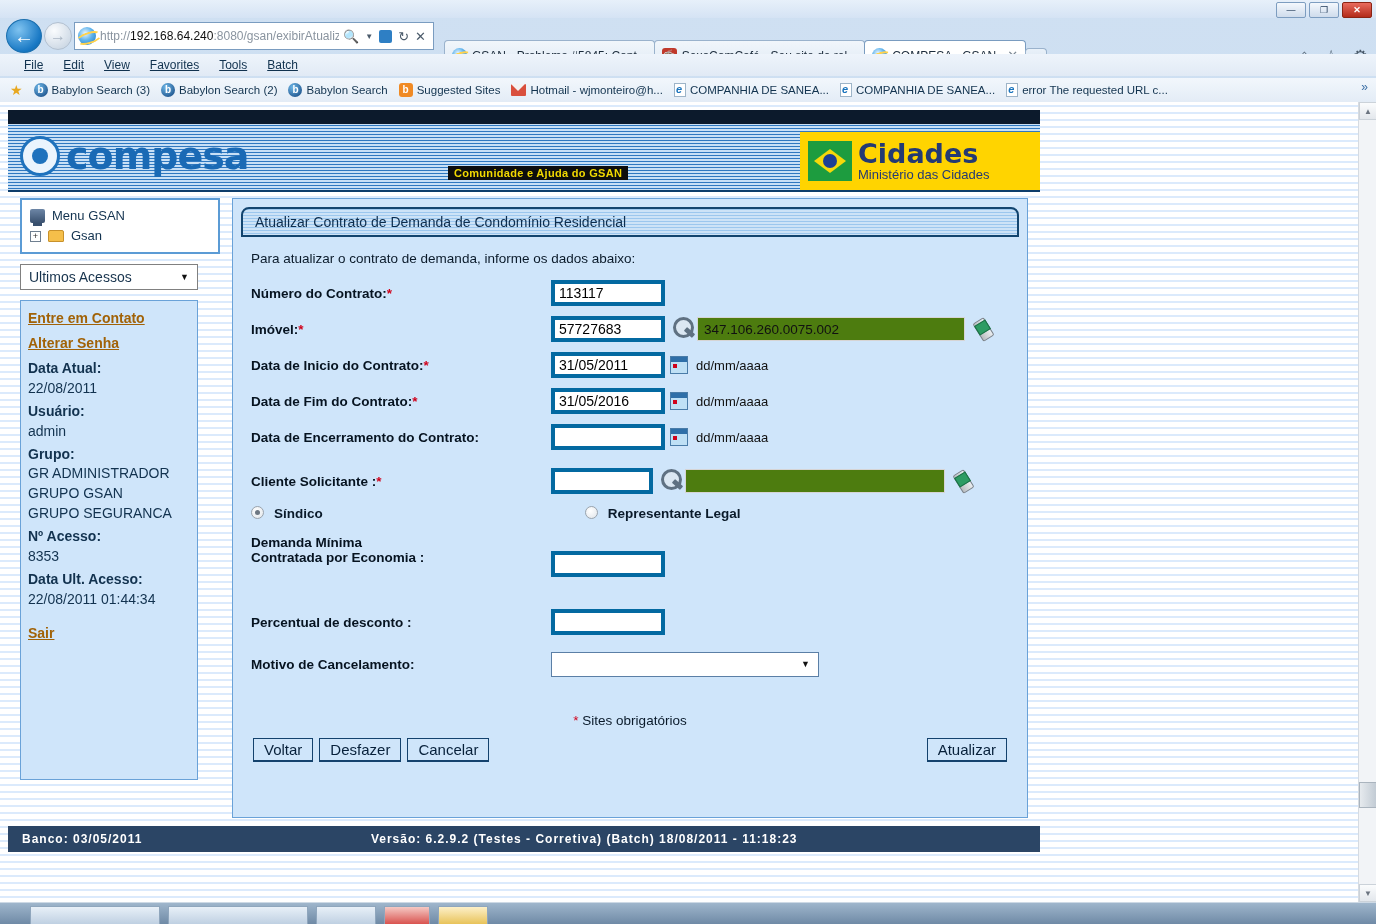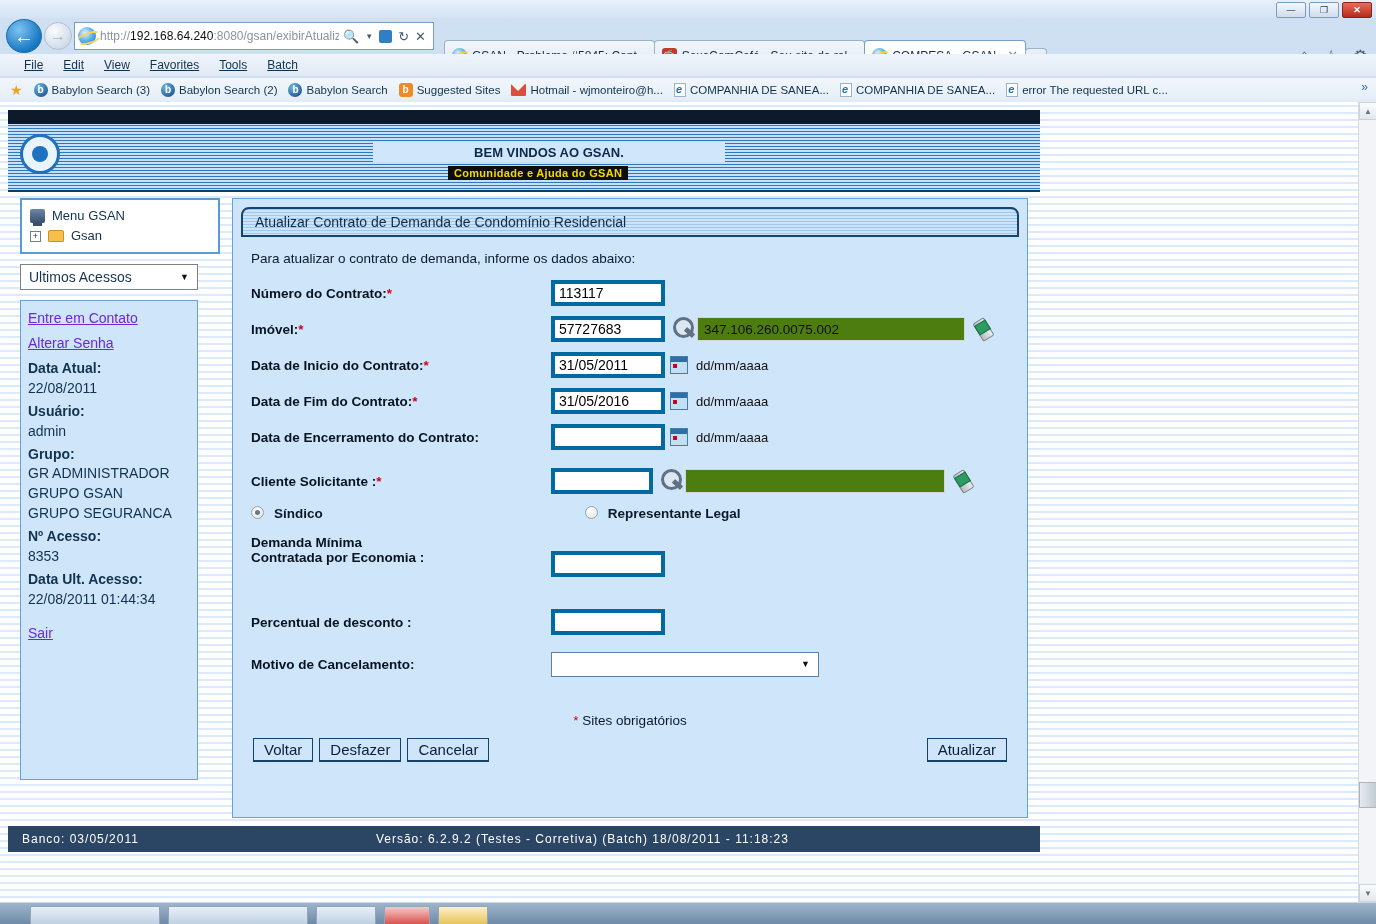--- a/index.html
+++ b/index.html
@@ -145,21 +145,21 @@
 
   .selwrap { margin-top:10px; }
   .fakesel { width:178px; height:26px; background:#fff; border:1px solid #808080;
              display:flex; align-items:center; justify-content:space-between;
              padding:0 8px; font-size:14px; color:#17334d; }
   .fakesel .caret { font-size:9px; color:#111; }
 
   .infobox { margin-top:10px; width:178px; min-height:480px; background:#cfe5fa;
              border:1px solid #6aa2d8; padding:8px 7px; font-size:14px; color:#12324f;
              line-height:1.42;}
-  .infobox a { color:#6d28d9; font-weight:normal; display:block; margin-bottom:5px; }
+  .infobox a { color:#a16207; font-weight:bold; display:block; margin-bottom:5px; }
   .infobox .lbl { font-weight:bold; display:block; margin-top:3px; }
   .infobox .val { display:block; }
   .infobox .sair { margin-top:14px; }
 
   
   .formpanel { flex:1; margin-left:12px; margin-right:12px; background:#cfe5fa;
                border:1px solid #6aa2d8; padding:8px; position:relative; min-height:620px; }
   .paneltitle { height:30px; border:2px solid #13456f; border-radius:8px 8px 0 0;
                 background-image: repeating-linear-gradient(180deg,
                   #9cc7ee 0px,#9cc7ee 1px,#cde3f7 1px,#cde3f7 3px);
@@ -210,21 +210,21 @@
   .reqnote .star { color:#d0021b; }
   .btnrow { display:flex; align-items:center; padding:0 2px 10px 2px; }
   .btn { height:24px; background:#cfe5fa; border:1px solid #14426d; border-bottom-width:2px;
          font-size:15px; color:#07203a; padding:0 10px; margin-right:6px;
          font-family:"Liberation Sans",sans-serif; }
   .btn.right { margin-left:auto; margin-right:0; }
 
   
   .footerbar { margin-top:8px; height:26px; background:#2b4565; color:#fff;
                display:flex; align-items:center; font-size:12px; letter-spacing:1px;
-               padding:0 14px; font-weight:normal; }
+               padding:0 14px; font-weight:bold; }
   .footerbar .ver { margin-left:auto; margin-right:auto; }
 
   
   .vscroll { position:absolute; right:0; top:102px; width:18px; height:800px;
              background:#f2f4f7; border-left:1px solid #d6dbe1; }
   .vsb-btn { width:18px;height:18px;background:linear-gradient(180deg,#fbfcfd,#e3e7ec);
              border:1px solid #cbd2d9; display:flex;align-items:center;justify-content:center;
              font-size:8px;color:#6b7480;}
   .vsb-thumb { position:absolute; left:0; top:680px; width:18px; height:26px;
              background:linear-gradient(90deg,#e6eaee,#c2cbd4); border:1px solid #aab4be; }
@@ -335,23 +335,30 @@
   </div>
   <div class="favchev">»</div>
 
   <div class="viewport">
     <div class="pagewrap">
 
       <div class="banner">
         <div class="banner-top"></div>
         <div class="logo">
           <span class="logo-mark"></span>
+          <span class="logo-text">compesa</span>
         </div>
-        <div class="welcome">BEM VINDOS AO GSAN.</div>
         <div class="comunidade">Comunidade e Ajuda do GSAN</div>
+        <div class="cidades">
+          <span class="cid-flag"></span>
+          <span>
+            <div class="cid-txt1">Cidades</div>
+            <div class="cid-txt2">Ministério das Cidades</div>
+          </span>
+        </div>
       </div>
 
       <div class="content">
 
         <div class="sidebar">
           <div class="menubox">
             <div class="menurow">
               <span class="pcicon"></span>
               <span>Menu GSAN</span>
             </div>

